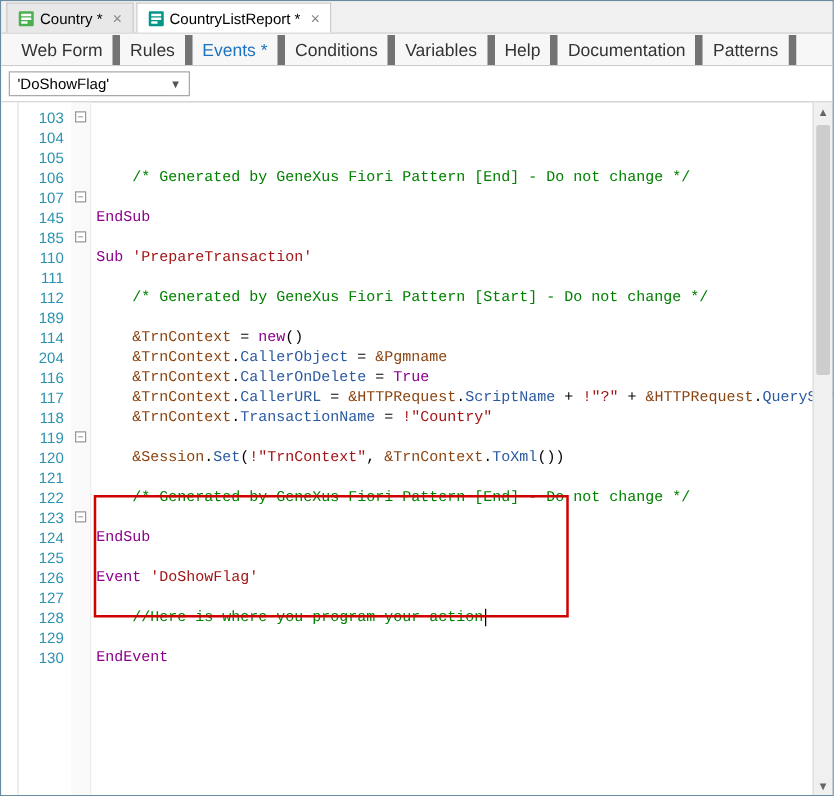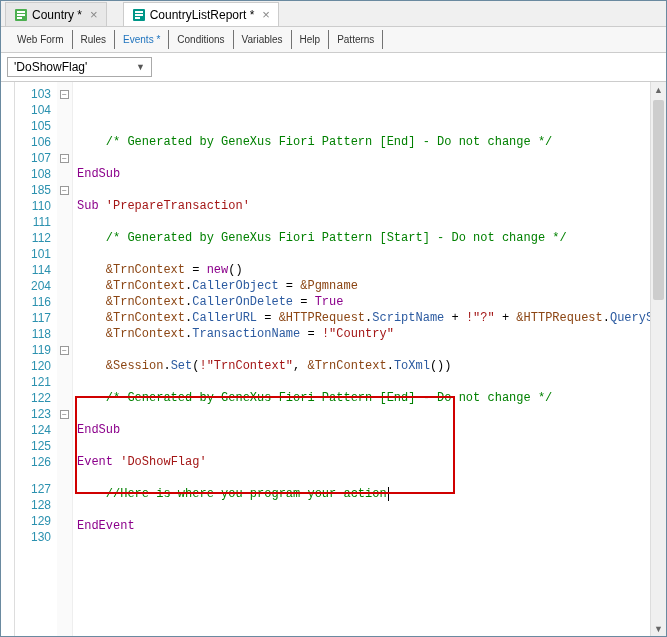--- a/index.html
+++ b/index.html
@@ -1,25 +1,25 @@
 <!DOCTYPE html>
 <html><head>
   <meta charset="utf-8">
   <style>
     * { box-sizing: border-box; margin: 0; padding: 0; }
     body { font-family: "Segoe UI", Tahoma, sans-serif; font-size: 12px; background: #fff; width: 667px; height: 637px; overflow: hidden; border: 1px solid #6a8aa0; }
     
     .tabs-top { display: flex; background: #f0f0f0; border-bottom: 1px solid #ccc; height: 26px; align-items: flex-end; padding-left: 4px; }
-    .top-tab { display: flex; align-items: center; padding: 4px 8px; background: #e8e8e8; border: 1px solid #ccc; border-bottom: none; margin-right: 16px; height: 24px; cursor: pointer; gap: 4px; font-size: 12px; }
+    .top-tab { display: flex; align-items: center; padding: 4px 8px; background: #e8e8e8; border: 1px solid #ccc; border-bottom: none; margin-right: 2px; height: 24px; cursor: pointer; gap: 4px; font-size: 12px; }
     .top-tab.active { background: #fff; }
     .tab-icon { width: 14px; height: 14px; display: inline-flex; align-items: center; justify-content: center; }
     .close-x { color: #888; font-size: 13px; margin-left: 4px; cursor: pointer; }
     
     .sub-tabs { display: flex; background: #f7f7f7; border-bottom: 1px solid #ccc; height: 26px; align-items: center; padding-left: 8px; }
-    .sub-tab { padding: 4px 8px; color: #333; cursor: pointer; border-right: 1px solid #737373; font-size: 10px; }
+    .sub-tab { padding: 4px 8px; color: #333; cursor: pointer; border-right: 6px solid #737373; font-size: 14px; }
     .sub-tab.active { color: #1e73be; font-weight: normal; }
     
     .dropdown-row { display: flex; padding: 4px 6px; border-bottom: 1px solid #ccc; background: #fff; }
     .dropdown { display: flex; align-items: center; border: 1px solid #aaa; padding: 2px 6px; width: 145px; justify-content: space-between; background: #fff; cursor: pointer; font-size: 12px; }
     .dropdown-arrow { font-size: 9px; color: #555; }
     
     .editor-area { display: flex; height: calc(637px - 26px - 26px - 28px - 2px); position: relative; }
     .left-gutter { width: 14px; background: #fff; border-right: 1px solid #ddd; }
     .line-numbers { width: 42px; background: #fff; text-align: right; padding-right: 6px; font-family: Liberation Sans, sans-serif; font-size: 12px; color: #2b91af; padding-top: 4px; line-height: 16px; user-select: none; }
     .fold-gutter { width: 16px; background: #fafafa; border-right: 1px solid #eee; padding-top: 4px; line-height: 16px; font-family: Consolas, monospace; font-size: 10px; text-align: center; color: #888; position: relative; }
@@ -72,56 +72,57 @@
       <span class="close-x">×</span>
     </div>
   </div>
 <div class="sub-tabs" id="sub-tabs">
     <div class="sub-tab">Web Form</div>
     <div class="sub-tab">Rules</div>
     <div class="sub-tab active">Events *</div>
     <div class="sub-tab">Conditions</div>
     <div class="sub-tab">Variables</div>
     <div class="sub-tab">Help</div>
+    <div class="sub-tab">Documentation</div>
     <div class="sub-tab">Patterns</div>
   </div>
 <div class="dropdown-row">
   <div class="dropdown">
     <span>'DoShowFlag'</span>
     <span class="dropdown-arrow">▼</span>
   </div>
 </div>
 <div class="editor-area">
   <div class="left-gutter"></div>
   <div class="line-numbers" id="line-numbers">
       <div style="height: 16px;">103</div>
       <div style="height: 16px;">104</div>
       <div style="height: 16px;">105</div>
       <div style="height: 16px;">106</div>
       <div style="height: 16px;">107</div>
-      <div style="height: 16px;">108</div>
+      <div style="height: 16px;">145</div>
       <div style="height: 16px;">185</div>
       <div style="height: 16px;">110</div>
       <div style="height: 16px;">111</div>
       <div style="height: 16px;">112</div>
-      <div style="height: 16px;">101</div>
+      <div style="height: 16px;">189</div>
       <div style="height: 16px; text-align: right;">114</div>
       <div style="height: 16px;">204</div>
       <div style="height: 16px;">116</div>
       <div style="height: 16px;">117</div>
       <div style="height: 16px;">118</div>
       <div style="height: 16px;">119</div>
       <div style="height: 16px;">120</div>
       <div style="height: 16px;">121</div>
       <div style="height: 16px;">122</div>
       <div style="height: 16px;">123</div>
       <div style="height: 16px;">124</div>
       <div style="height: 16px;">125</div>
       <div style="height: 16px;">126</div>
-      <div style="height: 16px; margin-top: 11px;">127</div>
+      <div style="height: 16px;">127</div>
       <div style="height: 16px;">128</div>
       <div style="height: 16px;">129</div>
       <div style="height: 16px;">130</div>
     </div>
   <div class="fold-gutter" id="fold-gutter">
       <div style="height: 16px;"><span class="fold-box">−</span></div>
       <div style="height: 16px;"></div>
       <div style="height: 16px;"></div>
       <div style="height: 16px;"></div>
       <div style="height: 16px;"><span class="fold-box">−</span></div>

